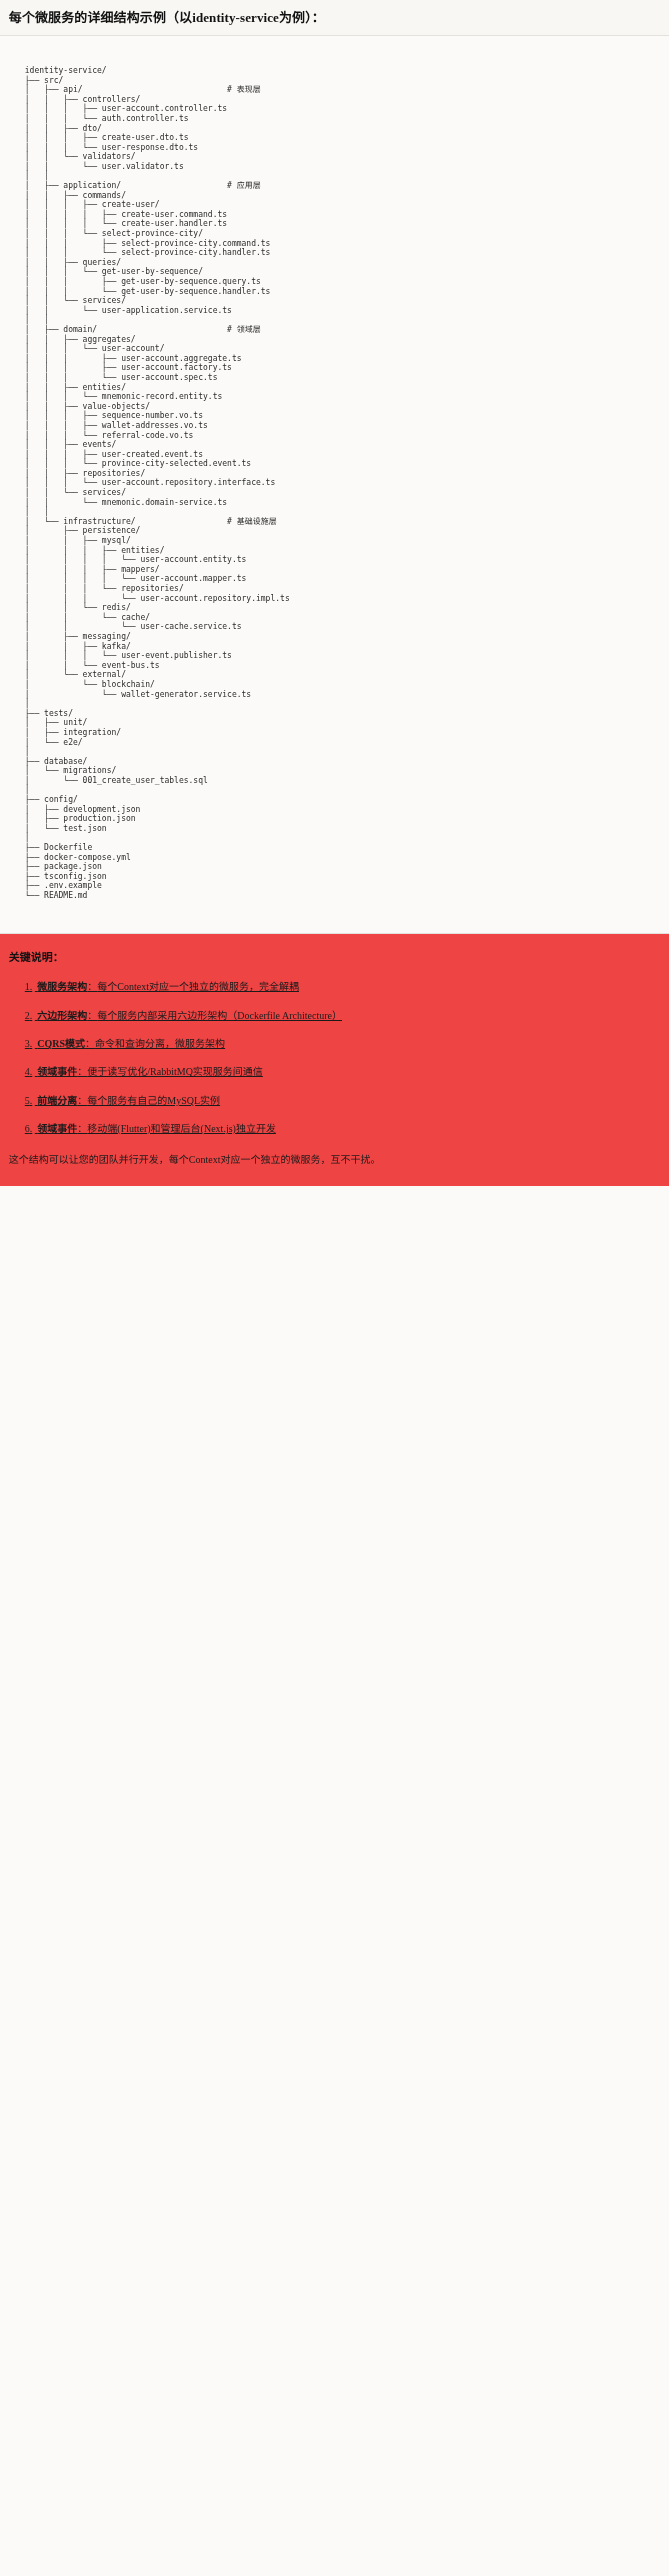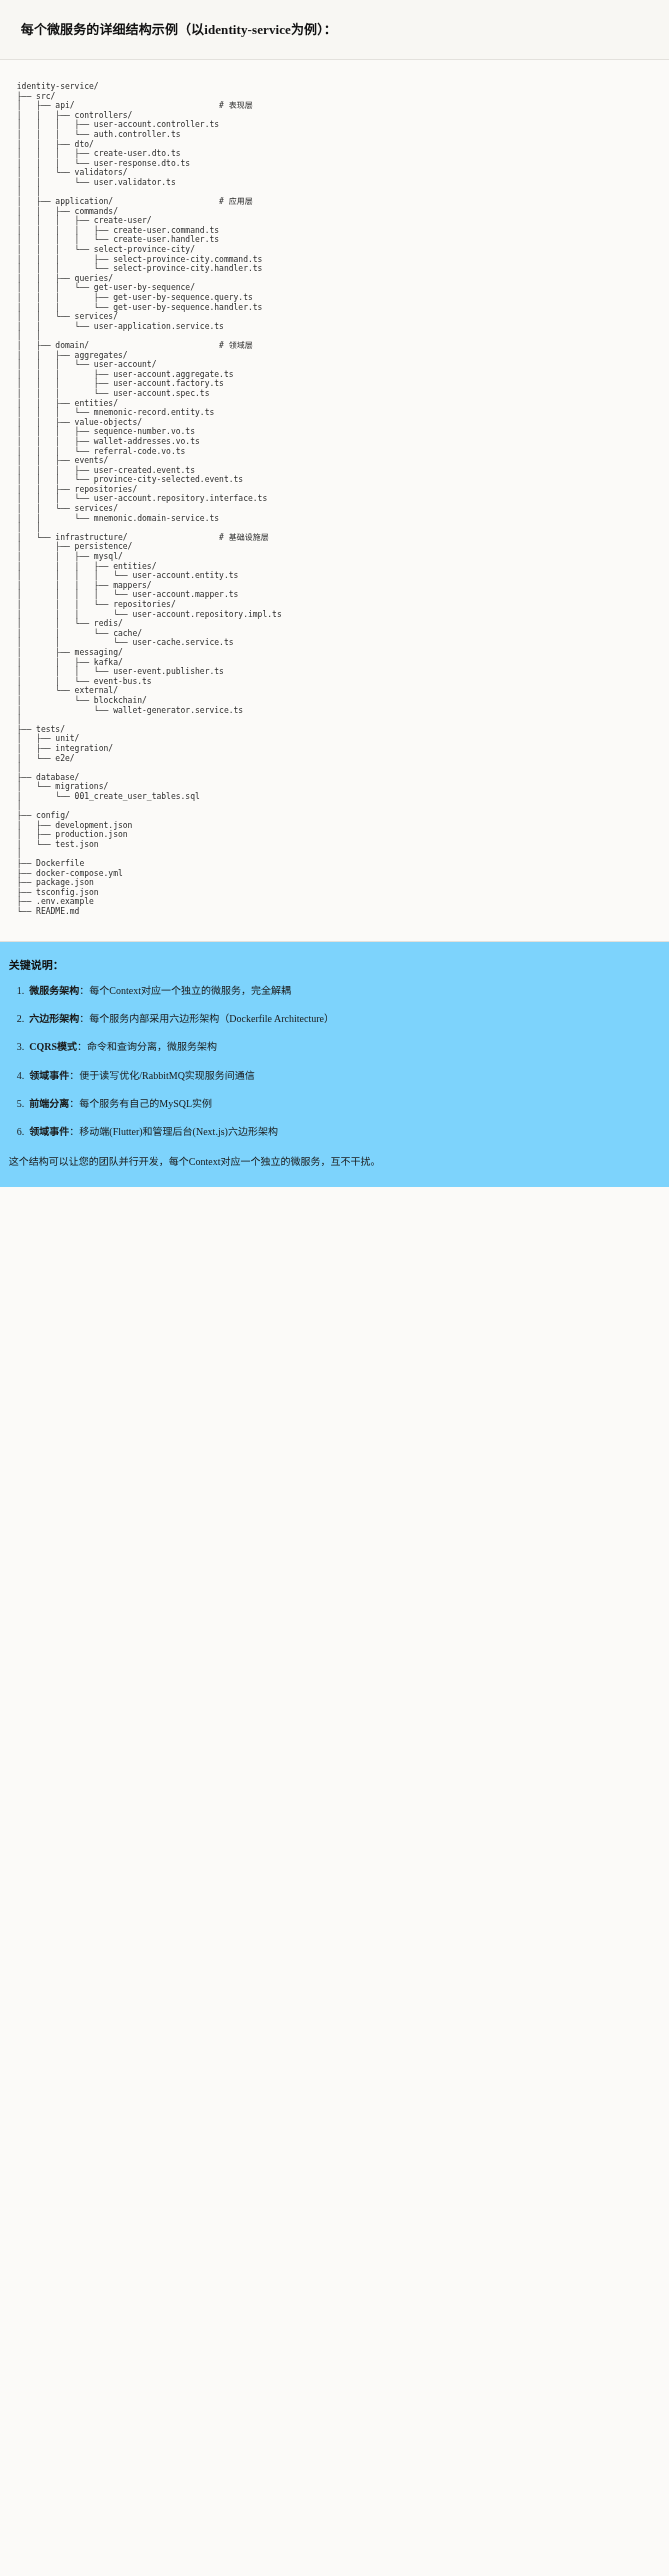--- a/index.html
+++ b/index.html
@@ -27,59 +27,60 @@
     background: #f8f7f3;
     border-bottom: 0.6px solid #e3e1dc;
   }
   .page-title {
     font-family: "Liberation Serif", "DejaVu Serif", serif;
     font-weight: bold;
     font-size: 13px;
     line-height: 1.35;
     letter-spacing: 0.1px;
     color: #121212;
-    margin: 12px;
+    margin: 0;
     white-space: nowrap;
   }
 
   
   .tree-block {
     background: #fbfaf8;
     padding: 13.8px 8.8px 16.3px 8.8px;
     border-bottom: 0.6px solid #e3e1dc;
   }
   pre.tree {
-    margin: 8px;
+    margin: 16px;
     font-family: "DejaVu Sans Mono", "Liberation Mono", monospace;
     font-size: 8px;
     line-height: 9.6px;
     color: #2b2b2b;
     white-space: pre;
     tab-size: 4;
     letter-spacing: 0px;
   }
 
   
   .notes-block {
-    background: #7dd3fc;
+    background: #ef4444;
     padding: 16.3px 8.8px 6.3px 8.8px;
   }
   .notes-heading {
     font-family: "Liberation Serif", "DejaVu Serif", serif;
     font-weight: bold;
     font-size: 11px;
     color: #121212;
     margin: 0 0 11.3px 0;
     line-height: 1.3;
   }
   ol.notes-list {
     list-style: none;
-    margin: 8px;
+    margin: 16px;
     padding: 0;
     counter-reset: note;
+    text-decoration: underline;
   }
   ol.notes-list > li {
     counter-increment: note;
     font-size: 10px;
     line-height: 1.45;
     margin: 0 0 13.8px 0;
     color: #1b1b1b;
     white-space: nowrap;
   }
   ol.notes-list > li::before {
@@ -212,21 +213,21 @@
       <li>
         <span class="term">CQRS模式</span><span class="sep">：</span><span class="desc">命令和查询分离，微服务架构</span>
       </li>
       <li>
         <span class="term">领域事件</span><span class="sep">：</span><span class="desc">便于读写优化/RabbitMQ实现服务间通信</span>
       </li>
       <li>
         <span class="term">前端分离</span><span class="sep">：</span><span class="desc">每个服务有自己的MySQL实例</span>
       </li>
       <li>
-        <span class="term">领域事件</span><span class="sep">：</span><span class="desc">移动端(Flutter)和管理后台(Next.js)六边形架构</span>
+        <span class="term">领域事件</span><span class="sep">：</span><span class="desc">移动端(Flutter)和管理后台(Next.js)独立开发</span>
       </li>
     </ol>
 
     <p class="closing-line">这个结构可以让您的团队并行开发，每个Context对应一个独立的微服务，互不干扰。</p>
   </section>
 
 </div>
 
 
 </body></html>

